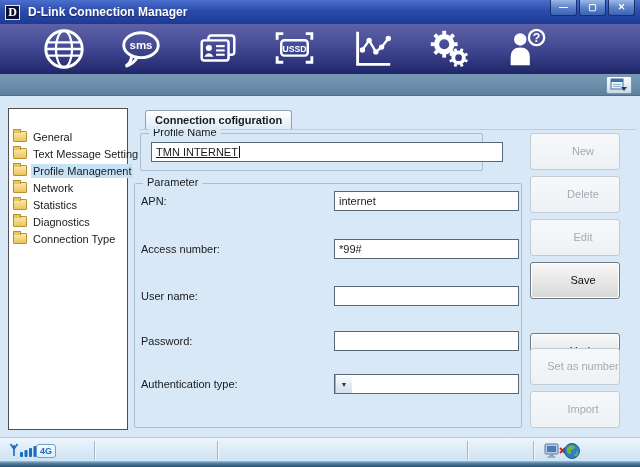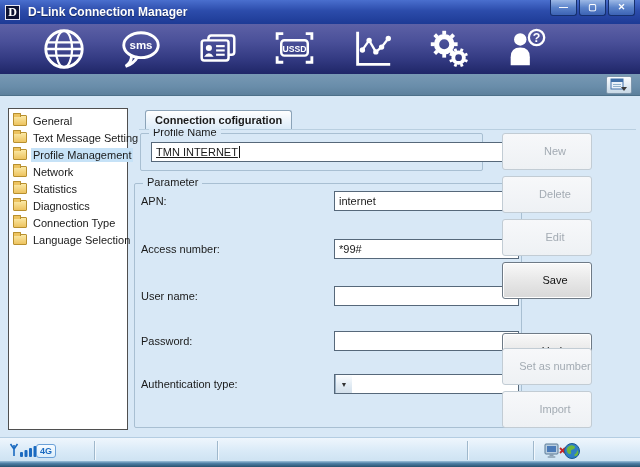--- a/index.html
+++ b/index.html
@@ -51,21 +51,21 @@
     border:1px solid #7e96ac; border-radius:2px;
     background:linear-gradient(180deg,#fdfeff 0%,#dbe7f1 60%,#c9d9e6 100%);
     display:flex; align-items:center; justify-content:center;
   }
   
   .content { position:absolute; left:0; top:96px; width:640px; height:341px;
     background:#d8e8f6; }
   
   .sidebar {
     position:absolute; left:8px; top:12px; width:120px; height:322px;
-    background:#fff; border:1px solid #4f4f4f; padding-top:3px;
+    background:#fff; border:1px solid #4f4f4f; padding-top:19px;
   }
   .side-item { height:17px; display:flex; align-items:center; padding-left:4px;
     cursor:default; white-space:nowrap; }
   .folder { width:14px; height:11px; margin-right:4px; position:relative;
     background:linear-gradient(180deg,#fbe9a6 0%,#edc35f 100%);
     border:1px solid #b8902f; border-radius:1px; flex:0 0 auto; }
   .folder::before { content:""; position:absolute; left:-1px; top:-3px;
     width:6px; height:3px; background:#edc35f; border:1px solid #b8902f;
     border-bottom:none; border-radius:1px 1px 0 0; }
   .side-item .lbl { padding:1px 2px; }
@@ -100,21 +100,21 @@
   }
   .combo .combo-text { flex:1; padding-left:4px; line-height:18px; }
   .combo .combo-arrow {
     width:17px; height:100%; border-left:1px solid #9ab0c4;
     background:linear-gradient(180deg,#fdfeff 0%,#e4edf5 50%,#d3e0eb 100%);
     display:flex; align-items:center; justify-content:center;
     font-size:7px; color:#333;
   }
   
   .btn {
-    position:absolute; left:502px; width:90px; height:37px; border-radius:3px;
+    position:absolute; left:530px; width:90px; height:37px; border-radius:3px;
     text-align:center; line-height:35px; cursor:default;padding-left:16px;
   }
   .btn.on {
     border:1px solid #6e7a86;
     background:linear-gradient(180deg,#f9f9f9 0%,#e9e9e9 45%,#d8d8d8 100%);
     color:#111; box-shadow:inset 0 0 0 1px #fff;
   }
   .btn.off {
     border:1px solid #c2ccd4;
     background:linear-gradient(180deg,#f7f8fa 0%,#eef1f4 100%);
@@ -281,24 +281,20 @@
         <span class="lbl">Statistics</span>
       </div>
       <div class="side-item">
         <span class="folder"></span>
         <span class="lbl">Diagnostics</span>
       </div>
       <div class="side-item">
         <span class="folder"></span>
         <span class="lbl">Connection Type</span>
       </div>
-      <div class="side-item">
-        <span class="folder"></span>
-        <span class="lbl">Language Selection</span>
-      </div>
     </div>
 
     <div class="tab">Connection cofiguration</div>
     <div class="tabline"></div>
 
     <div class="groupbox" id="group-profile">
       <span class="gb-label">Profile Name</span>
       <div class="textfield" style="left:10px; top:8px; width:352px;text-decoration:underline;">
         <span>TMN INTERNET</span><span class="caret"></span>
       </div>

